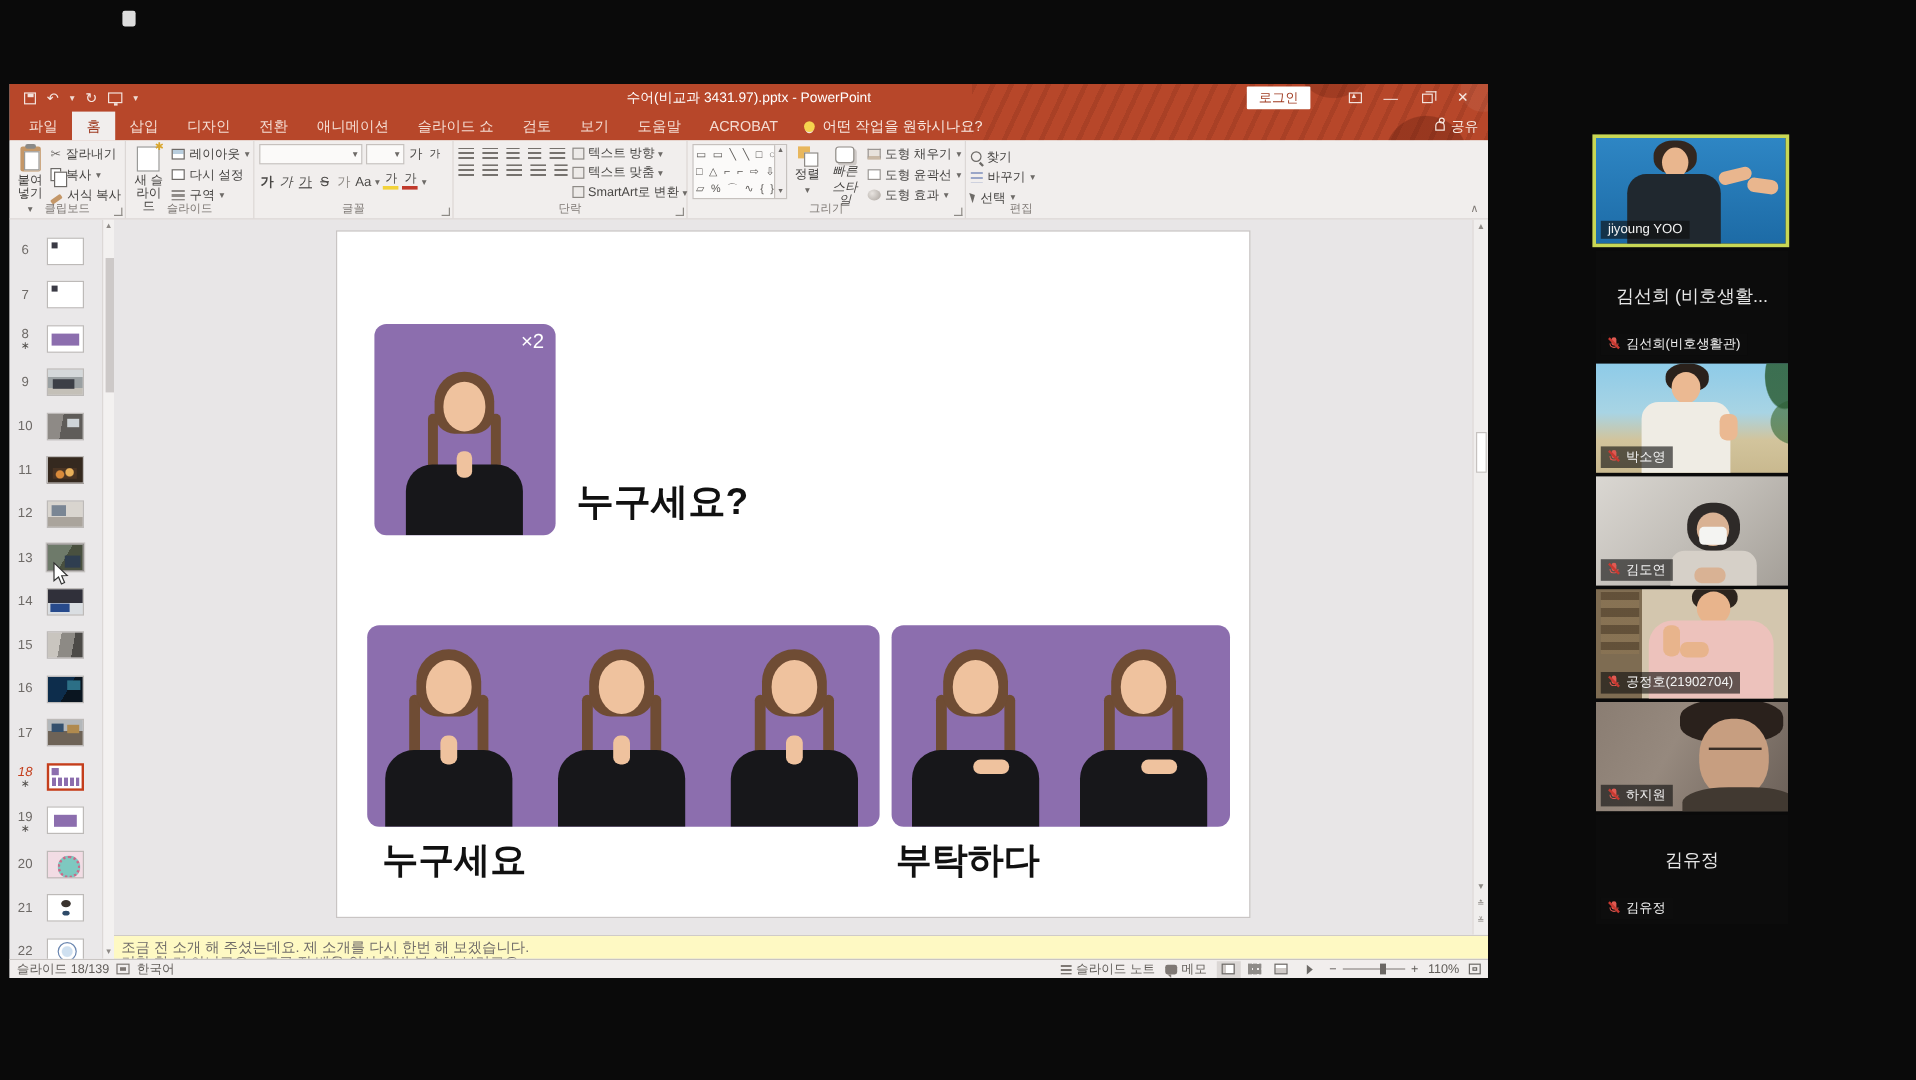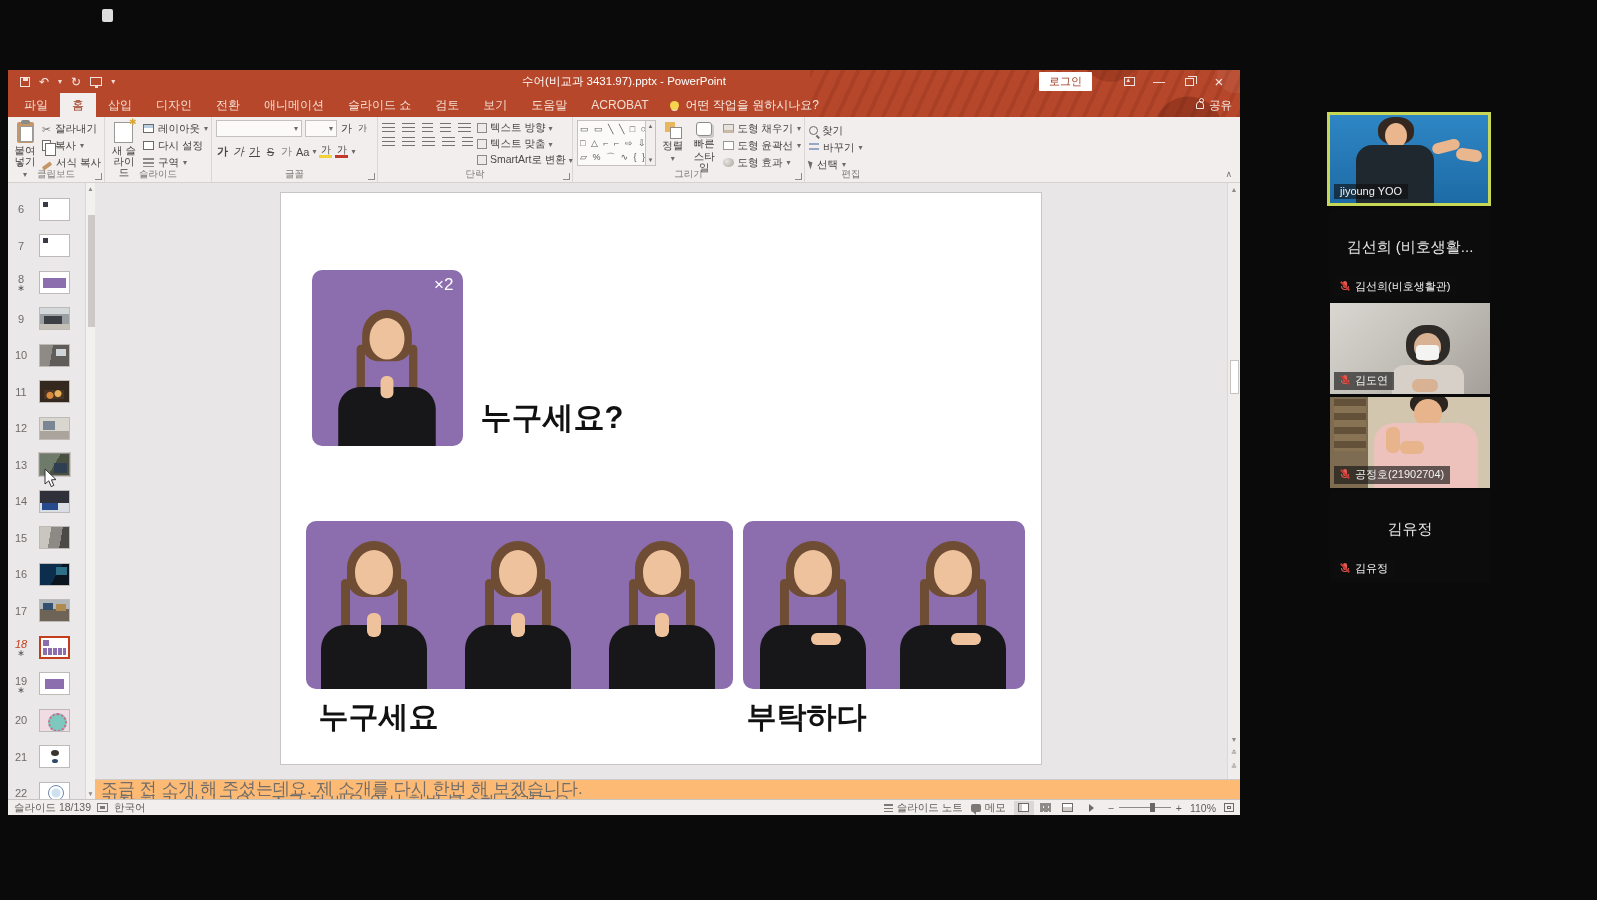--- a/index.html
+++ b/index.html
@@ -154,21 +154,21 @@
   .sp .hand.flat { width:30px; height:12px; bottom:44px; margin-left:-2px; border-radius:6px; }
   .sp.small { transform:scale(0.92); transform-origin:bottom center; }
 
   .vscroll { position:absolute; right:0; top:0; bottom:0; width:13px; background:#F0EEED; border-left:1px solid #DCD8D6; font-size:7px; color:#8E8A86; }
   .vscroll .a-up { position:absolute; top:3px; left:0; right:0; text-align:center; }
   .vscroll .vthumb { position:absolute; top:177px; left:2px; width:9px; height:34px; background:#fff; border:1px solid #C6C2C0; }
   .vscroll .a-dn { position:absolute; bottom:36px; left:0; right:0; text-align:center; }
   .vscroll .pgup { position:absolute; bottom:22px; left:0; right:0; text-align:center; }
   .vscroll .pgdn { position:absolute; bottom:8px; left:0; right:0; text-align:center; }
 
-  .notes { height:20px; background:#fdba74; border-top:1px solid #CFCBC9; font-size:17px; color:#716D6A; padding:3px 8px 0 6px; line-height:12.5px; overflow:hidden; white-space:nowrap; }
+  .notes { height:20px; background:#fef9c3; border-top:1px solid #CFCBC9; font-size:12px; color:#716D6A; padding:3px 8px 0 6px; line-height:12.5px; overflow:hidden; white-space:nowrap; }
 
   .statusbar { height:16px; background:#F1EEED; border-top:1px solid #C9C5C3; display:flex; align-items:center; font-size:10.5px; color:#615D59; padding:0 6px; gap:6px; }
   .ic-lang { width:11px; height:9px; border:1px solid #7E7874; position:relative; }
   .ic-lang::after { content:""; position:absolute; left:2px; top:2px; width:5px; height:3px; background:#7E7874; }
   .sb-right { margin-left:auto; display:flex; align-items:center; gap:8px; }
   .ic-notes { width:9px; height:8px; background:repeating-linear-gradient(#7E7874 0 1.5px, transparent 1.5px 3.5px); }
   .ic-memo { width:10px; height:8px; background:#7E7874; border-radius:2px; position:relative; }
   .ic-memo::after { content:""; position:absolute; left:2px; bottom:-3px; border-left:3px solid transparent; border-right:0 solid transparent; border-top:3px solid #7E7874; }
   .viewbtns { display:flex; align-items:center; gap:2px; }
   .vbtn { width:20px; height:14px; display:flex; align-items:center; justify-content:center; }
@@ -407,21 +407,21 @@
         <span class="shapescroll">
             <span>▲</span>
             <span>▼</span>
           </span>
       </div>
       <div class="bigbtn" style="width:34px;">
         <span class="ic-arrange"></span>
         <span>정렬</span>
         <span class="caret">▾</span>
       </div>
-      <div class="bigbtn" style="width:38px;">
+      <div class="bigbtn" style="width:38px;font-style:italic;">
         <span class="ic-qstyle"></span>
         <span>빠른</span>
         <span>스타일</span>
       </div>
       <div class="smallcol">
         <span class="smallcmd">
             <span class="ic-fill"></span>
             <span>도형 채우기</span>
             <span class="caret">▾</span>
           </span>
@@ -712,20 +712,32 @@
   <div class="tile">
     <span class="centername">김선희 (비호생활...</span>
     <span class="nlabel">
         <span class="mic">
           <span class="stand"></span>
         </span>
         <span>김선희(비호생활관)</span>
       </span>
   </div>
 
+  <div class="tile v-beach">
+    <span class="sil hair3"></span>
+    <span class="sil face3"></span>
+    <span class="sil torso3"></span>
+    <span class="sil hand3"></span>
+    <span class="nlabel">
+        <span class="mic">
+          <span class="stand"></span>
+        </span>
+        <span>박소영</span>
+      </span>
+  </div>
 
   <div class="tile v-blur">
     <span class="sil hair4"></span>
     <span class="sil face4"></span>
     <span class="sil mask4"></span>
     <span class="sil torso4"></span>
     <span class="sil hands4"></span>
     <span class="nlabel">
         <span class="mic">
           <span class="stand"></span>
@@ -741,20 +753,32 @@
     <span class="sil hand5a"></span>
     <span class="sil hand5b"></span>
     <span class="nlabel">
         <span class="mic">
           <span class="stand"></span>
         </span>
         <span>공정호(21902704)</span>
       </span>
   </div>
 
+  <div class="tile v-dim">
+    <span class="sil hair6"></span>
+    <span class="sil face6"></span>
+    <span class="sil glasses6"></span>
+    <span class="sil shoulder6"></span>
+    <span class="nlabel">
+        <span class="mic">
+          <span class="stand"></span>
+        </span>
+        <span>하지원</span>
+      </span>
+  </div>
 
   <div class="tile">
     <span class="centername">김유정</span>
     <span class="nlabel">
         <span class="mic">
           <span class="stand"></span>
         </span>
         <span>김유정</span>
       </span>
   </div>

